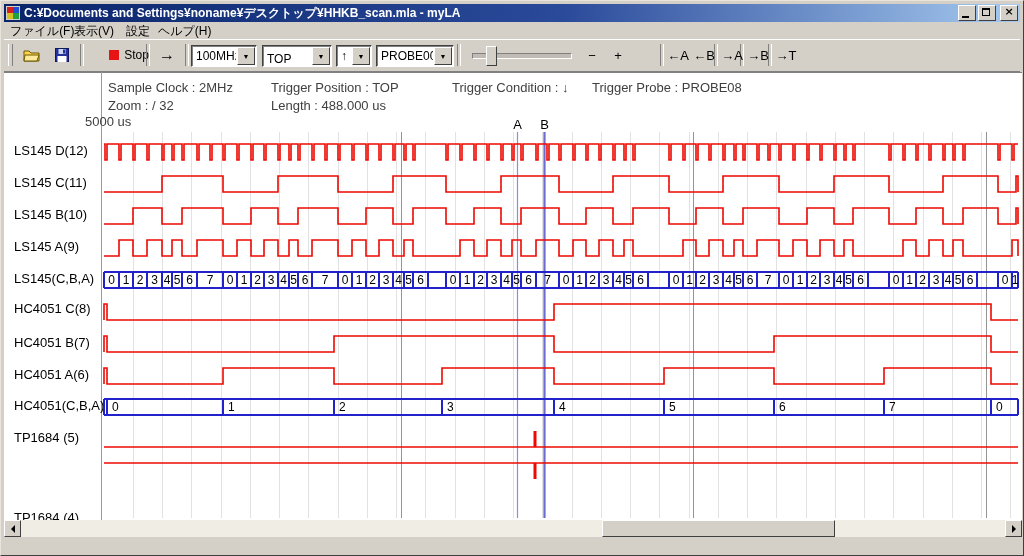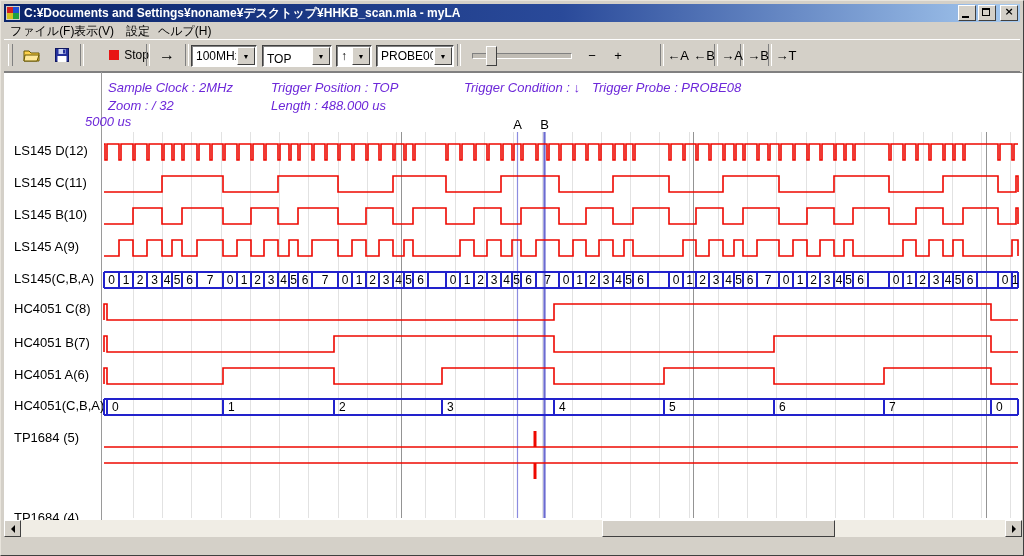--- a/index.html
+++ b/index.html
@@ -32,21 +32,21 @@
   .combo .cb{width:16px;height:16px;margin:1px;background:#d4d0c8;border:1px solid;border-color:#fff #404040 #404040 #fff;
              font-size:7px;display:flex;align-items:center;justify-content:center;flex:0 0 auto;}
   #stop-sq{width:10px;height:10px;background:#e81414;margin-right:5px;}
   #slider-track{position:absolute;top:13px;height:4px;border-top:1px solid #808080;border-left:1px solid #808080;
                 border-bottom:1px solid #fff;border-right:1px solid #fff;background:#c0bcb4;}
   #slider-handle{position:absolute;top:-8px;width:9px;height:18px;background:#d4d0c8;
                  border:1px solid;border-color:#fff #404040 #404040 #fff;}
   
   #client{position:absolute;left:3px;top:71px;width:1018px;height:465px;background:#fff;border-top:1px solid #808080;box-sizing:border-box;}
   #vdivider{position:absolute;left:100px;top:71px;width:1px;height:448px;background:#9a9a9a;}
-  .info{position:absolute;font-size:13px;color:#6d28d9;white-space:nowrap;font-style:italic;}
+  .info{position:absolute;font-size:13px;color:#404040;white-space:nowrap;}
   .chlabel{position:absolute;left:13px;font-size:13px;color:#000;white-space:nowrap;}
   #plot{position:absolute;left:0;top:0;width:1024px;height:556px;pointer-events:none;}
   
   #hscroll{position:absolute;left:3px;top:519px;width:1018px;height:17px;background:#f0ede5;}
   .sbtn{position:absolute;top:0;width:17px;height:17px;background:#d4d0c8;border:1px solid;border-color:#fff #404040 #404040 #fff;
         box-sizing:border-box;display:flex;align-items:center;justify-content:center;}
   .arr{width:0;height:0;border:4px solid transparent;}
   .arr-l{border-right-color:#000;margin-left:-4px;}
   .arr-r{border-left-color:#000;margin-right:-4px;}
   #sthumb{position:absolute;left:598px;top:0;width:233px;height:17px;background:#d4d0c8;
@@ -152,21 +152,21 @@
       <div class="tool" style="left: 716px; width: 24px; font-size: 13px;">→A</div>
       <div class="tool" style="left: 742px; width: 24px; font-size: 13px;">→B</div>
       <div class="tool" style="left: 770px; width: 24px; font-size: 13px;">→T</div>
     </div>
 
   <div id="client"></div>
   <div id="vdivider"></div>
 
   <span class="info" style="left:107px;top:79px;">Sample Clock : 2MHz</span>
   <span class="info" style="left:270px;top:79px;">Trigger Position : TOP</span>
-  <span class="info" style="left:451px;top:79px;margin-left:12px;">Trigger Condition : ↓</span>
+  <span class="info" style="left:451px;top:79px;">Trigger Condition : ↓</span>
   <span class="info" style="left:591px;top:79px;">Trigger Probe : PROBE08</span>
   <span class="info" style="left:107px;top:97px;">Zoom : /  32</span>
   <span class="info" style="left:270px;top:97px;">Length : 488.000 us</span>
   <span class="info" style="left:84px;top:113px;">5000 us</span>
 
   <div id="chlabels">
       <div class="chlabel" style="top: 142px; text-align: center;">LS145 D(12)</div>
       <div class="chlabel" style="top: 174px;">LS145 C(11)</div>
       <div class="chlabel" style="top: 206px;">LS145 B(10)</div>
       <div class="chlabel" style="top: 238px;">LS145 A(9)</div>

